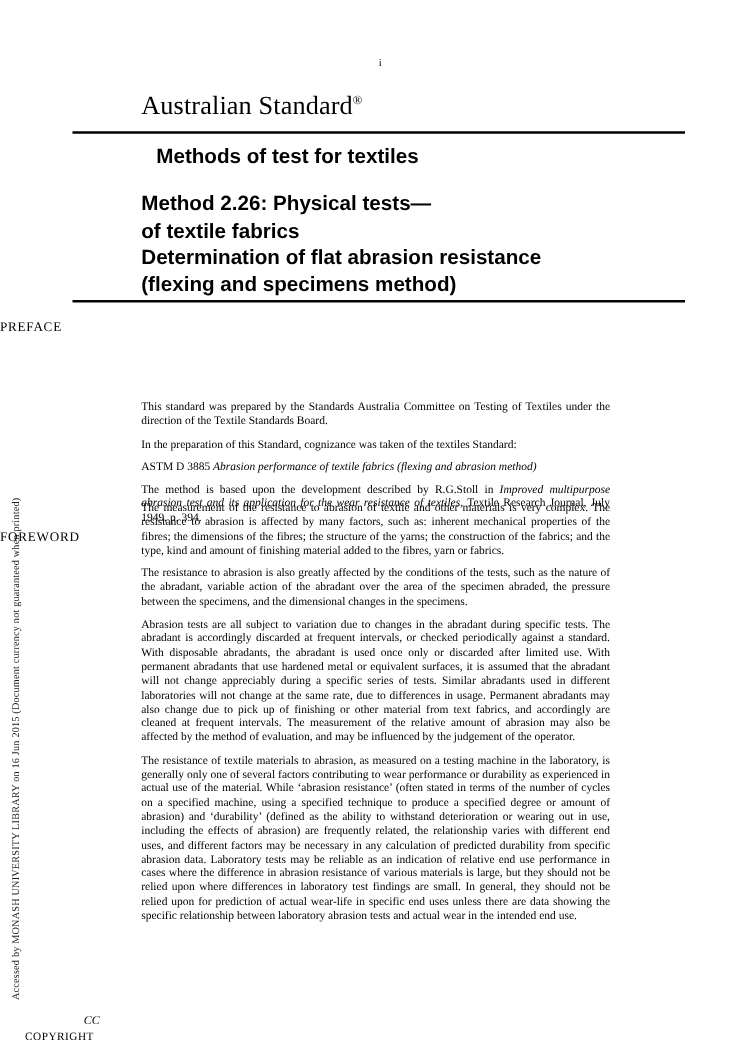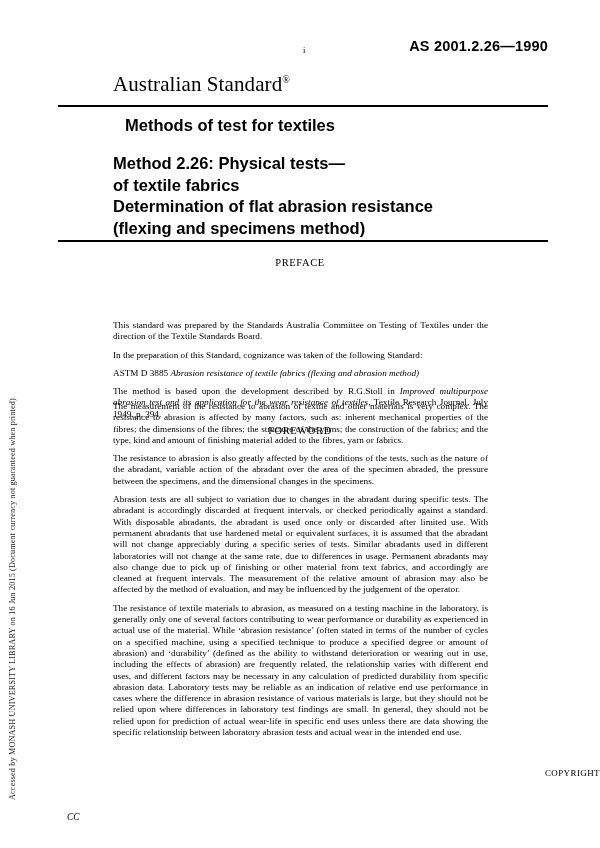--- a/index.html
+++ b/index.html
@@ -95,21 +95,20 @@
   }
   .title-sub {
     font-size: 16.5px;
     line-height: 21.5px;
   }
 
   .section-head {
     position: absolute;
     left: 0;
     right: 0;
-    text-align: center;
     font-family: "Liberation Serif", serif;
     font-size: 10.5px;
     letter-spacing: 0.6px;
   }
   .preface-head { top: 257px; }
 
   .body-col {
     position: absolute;
     left: 113px;
     width: 375px;
@@ -133,36 +132,36 @@
     left: 67px;
     top: 812px;
     font-family: "Liberation Serif", serif;
     font-style: italic;
     font-size: 9.5px;
   }
   .footer-center {
     position: absolute;
     left: 0;
     right: 0;
-    top: 768px;
-    text-align: right;
+    top: 824px;
+    text-align: left;
     font-size: 9px;
     letter-spacing: 0.4px;
+    padding-left: 20px;
   }
 </style>
 </head>
 <body>
 
 <div class="page">
 
   <div class="side-stamp">Accessed by MONASH UNIVERSITY LIBRARY on 16 Jun 2015 (Document currency not guaranteed when printed)</div>
 
   <div class="header">
     <div class="page-num">i</div>
-    <div class="std-code">AS 2001.2.26—1990</div>
   </div>
 
   <div class="aus-std">
     <span>Australian Standard</span><span class="reg">®</span>
   </div>
 
   <div class="rule rule-top"></div>
 
   <div class="title-block">
     <div class="title-main">Methods of test for textiles</div>
@@ -173,22 +172,22 @@
       <div>(flexing and specimens method)</div>
     </div>
   </div>
 
   <div class="rule rule-bottom"></div>
 
   <div class="section-head preface-head">PREFACE</div>
 
   <div class="body-col preface-body">
     <p>This standard was prepared by the Standards Australia Committee on Testing of Textiles under the direction of the Textile Standards Board.</p>
-    <p>In the preparation of this Standard, cognizance was taken of the following Standard:</p>
-    <p>ASTM D 3885 <span class="ital">Abrasion resistance of textile fabrics (flexing and abrasion method)</span></p>
+    <p>In the preparation of this Standard, cognizance was taken of the textiles Standard:</p>
+    <p>ASTM D 3885 <span class="ital">Abrasion performance of textile fabrics (flexing and abrasion method)</span></p>
     <p>The method is based upon the development described by R.G.Stoll in <span class="ital">Improved multipurpose abrasion test and its application for the wear resistance of textiles,</span> Textile Research Journal, July 1949, p. 394.</p>
   </div>
 
   <div class="section-head foreword-head">FOREWORD</div>
 
   <div class="body-col foreword-body">
     <p>The measurement of the resistance to abrasion of textile and other materials is very complex. The resistance to abrasion is affected by many factors, such as: inherent mechanical properties of the fibres; the dimensions of the fibres; the structure of the yarns; the construction of the fabrics; and the type, kind and amount of finishing material added to the fibres, yarn or fabrics.</p>
     <p>The resistance to abrasion is also greatly affected by the conditions of the tests, such as the nature of the abradant, variable action of the abradant over the area of the specimen abraded, the pressure between the specimens, and the dimensional changes in the specimens.</p>
     <p>Abrasion tests are all subject to variation due to changes in the abradant during specific tests. The abradant is accordingly discarded at frequent intervals, or checked periodically against a standard. With disposable abradants, the abradant is used once only or discarded after limited use. With permanent abradants that use hardened metal or equivalent surfaces, it is assumed that the abradant will not change appreciably during a specific series of tests. Similar abradants used in different laboratories will not change at the same rate, due to differences in usage. Permanent abradants may also change due to pick up of finishing or other material from text fabrics, and accordingly are cleaned at frequent intervals. The measurement of the relative amount of abrasion may also be affected by the method of evaluation, and may be influenced by the judgement of the operator.</p>
     <p>The resistance of textile materials to abrasion, as measured on a testing machine in the laboratory, is generally only one of several factors contributing to wear performance or durability as experienced in actual use of the material. While ‘abrasion resistance’ (often stated in terms of the number of cycles on a specified machine, using a specified technique to produce a specified degree or amount of abrasion) and ‘durability’ (defined as the ability to withstand deterioration or wearing out in use, including the effects of abrasion) are frequently related, the relationship varies with different end uses, and different factors may be necessary in any calculation of predicted durability from specific abrasion data. Laboratory tests may be reliable as an indication of relative end use performance in cases where the difference in abrasion resistance of various materials is large, but they should not be relied upon where differences in laboratory test findings are small. In general, they should not be relied upon for prediction of actual wear-life in specific end uses unless there are data showing the specific relationship between laboratory abrasion tests and actual wear in the intended end use.</p>

